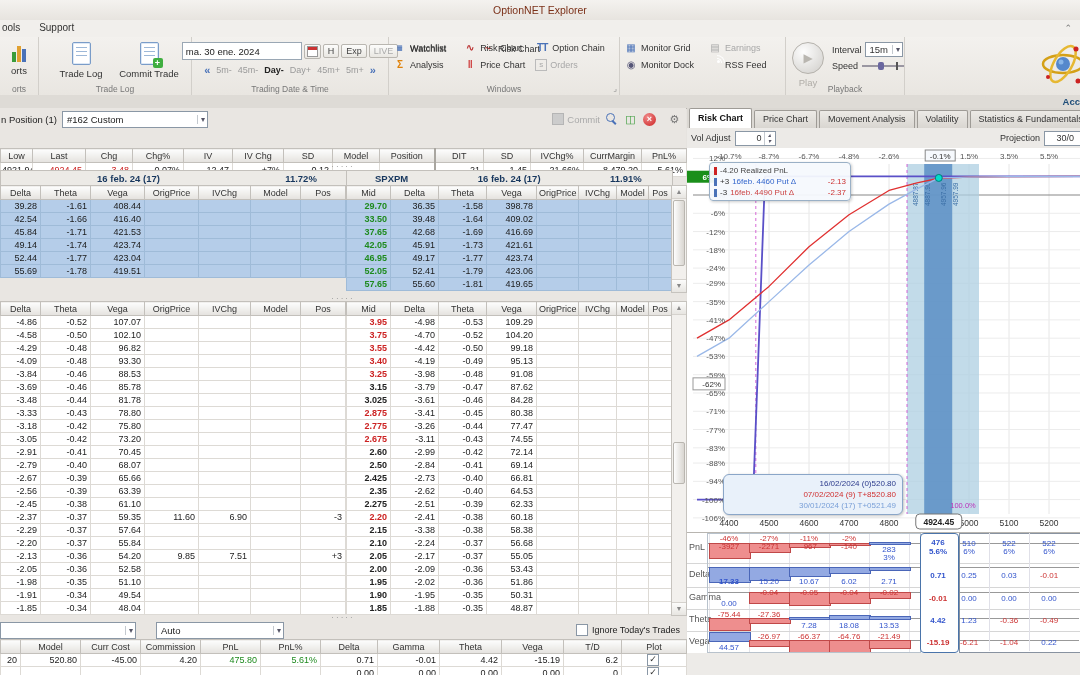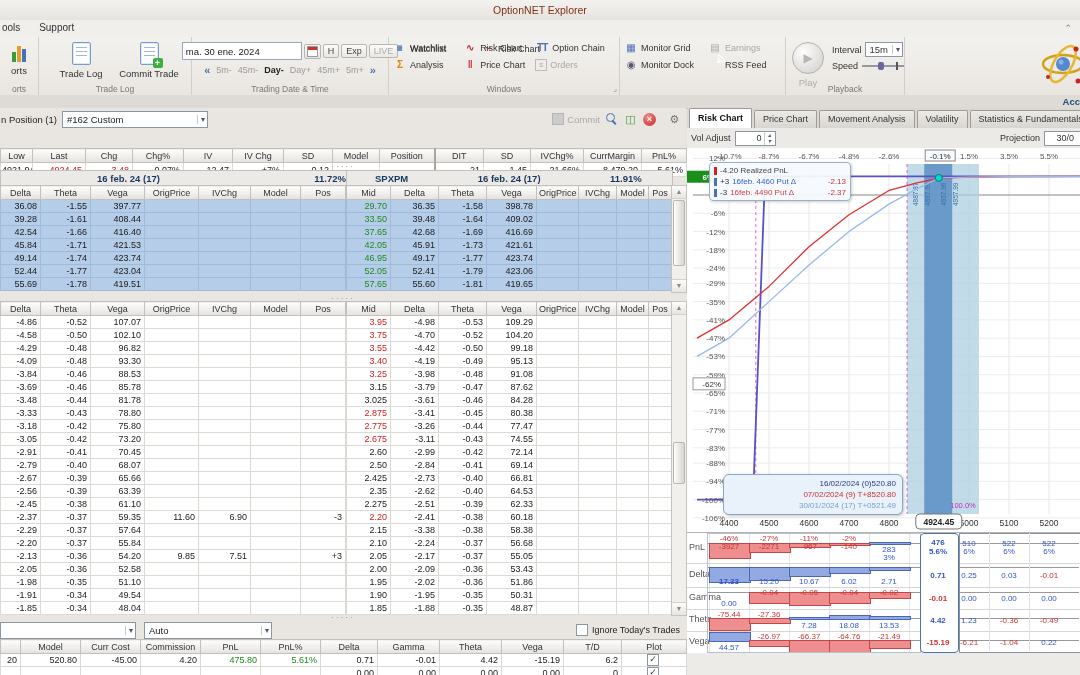--- a/index.html
+++ b/index.html
@@ -52,21 +52,21 @@
   th{background:linear-gradient(#fdfdfd,#e4e2de);border:1px solid #c3c0bb;font-weight:normal;font-size:9px;color:#333;height:13px;padding:0 2px;overflow:hidden;white-space:nowrap}
   td{border:1px solid #dddad5;font-size:9px;height:12px;padding:0 3px 0 1px;text-align:right;white-space:nowrap;overflow:hidden;background:#fff}
   .red{color:#c22 !important}.green{color:#1e8a1e !important}
   .stats td{height:13px}
   .divL{border-left:2px solid #a9a6a0 !important}
   .dots{position:absolute;width:686px;text-align:center;color:#999;font-size:8px;letter-spacing:2px;line-height:6px}
   
   .sechdr{position:absolute;height:15px;color:#17375e;font-weight:bold;font-size:9.5px;background:#eceae6;border:1px solid #c3c0bb;display:flex;align-items:center}
   .ct td{background:#fff}
   .ct.blue td{background:#b5cde9;border-color:#9fbbd8;color:#1a1a1a}
-  .ct td.mid{font-weight:normal}
+  .ct td.mid{font-weight:bold}
   .ct td.g{color:#1e8a1e}.ct td.r{color:#cc2222}
   .sbar{position:absolute;width:14px;background:#f2f0ed;border:1px solid #c6c3be}
   .sbar .btn{height:12px;text-align:center;font-size:7px;color:#888;border-bottom:1px solid #d5d2cd;background:linear-gradient(#fcfcfb,#e7e5e1);line-height:12px}
   .sbar .btn.b{border-top:1px solid #d5d2cd;border-bottom:none}
   .sbar .thumb{position:absolute;left:1px;right:1px;background:linear-gradient(90deg,#fdfdfd,#d9d6d1);border:1px solid #b9b6b0;border-radius:2px}
   
   .chk{display:inline-block;width:10px;height:10px;background:#fff;border:1px solid #8a97a5;text-align:center;line-height:9px;font-size:9px;color:#333;vertical-align:middle}
   
   .tabs{position:absolute;left:0;top:0;width:393px;height:20px;background:#dbd8d3;border-bottom:1px solid #aaa;display:flex;align-items:flex-end}
   .tab{height:17px;line-height:16px;padding:0 8px;font-size:9px;color:#333;border:1px solid #9e9b96;border-bottom:none;background:linear-gradient(#eceae6,#d9d6d1);margin-left:2px;border-radius:2px 2px 0 0;cursor:pointer;white-space:nowrap}
@@ -356,21 +356,21 @@
             <td>5.61%</td>
           </tr>
         </tbody>
     </table>
 
     <div class="dots" style="top:56px">·····</div>
 
     <div id="upperchain" style="position:absolute;left:0;top:62px;width:686px;height:125px">
       <div class="sechdr" style="left:0;top:0;width:345px">
         <span style="flex:1;text-align:center">16 feb. 24 (17)</span>
-        <span style="width:90px;text-align:right">11.72%</span>
+        <span style="width:90px;text-align:center">11.72%</span>
       </div>
       <div class="sechdr" style="left:346px;top:0;width:325px">
         <span style="padding-left:28px">SPXPM</span>
         <span style="flex:1;text-align:center">16 feb. 24 (17)</span>
         <span style="width:62px">11.91%</span>
       </div>
       <table class="ct blue ct-left" style="position:absolute;left:0;top:15px;width:345px">
         <colgroup>
             <col style="width:40px">
             <col style="width:50px">
@@ -386,29 +386,20 @@
               <th>Theta</th>
               <th>Vega</th>
               <th>OrigPrice</th>
               <th>IVChg</th>
               <th>Model</th>
               <th>Pos</th>
             </tr>
           </thead>
           <tbody>
             <tr>
-              <td>36.08</td>
-              <td>-1.55</td>
-              <td>397.77</td>
-              <td></td>
-              <td></td>
-              <td></td>
-              <td></td>
-            </tr>
-            <tr>
               <td>39.28</td>
               <td>-1.61</td>
               <td>408.44</td>
               <td></td>
               <td></td>
               <td></td>
               <td></td>
             </tr>
             <tr>
               <td>42.54</td>
@@ -1057,21 +1048,21 @@
       </div>
     </div>
 
     <div class="dots" style="top:507px">·····</div>
 
     <div style="position:absolute;left:0;top:512px;width:686px;height:20px;display:flex;align-items:center">
       <span class="combo" style="width:128px">
           <span></span>
           <span class="da">▾</span>
         </span>
-      <span class="combo" style="width:120px;margin-left:8px">
+      <span class="combo" style="width:120px;margin-left:20px">
           <span>Auto</span>
           <span class="da">▾</span>
         </span>
       <span style="flex:1"></span>
       <span class="chk"></span>
       <span style="margin:0 6px 0 4px;font-size:9px">Ignore Today's Trades</span>
     </div>
 
     <table style="position:absolute;left:0;top:531px;width:686px">
       <colgroup>

